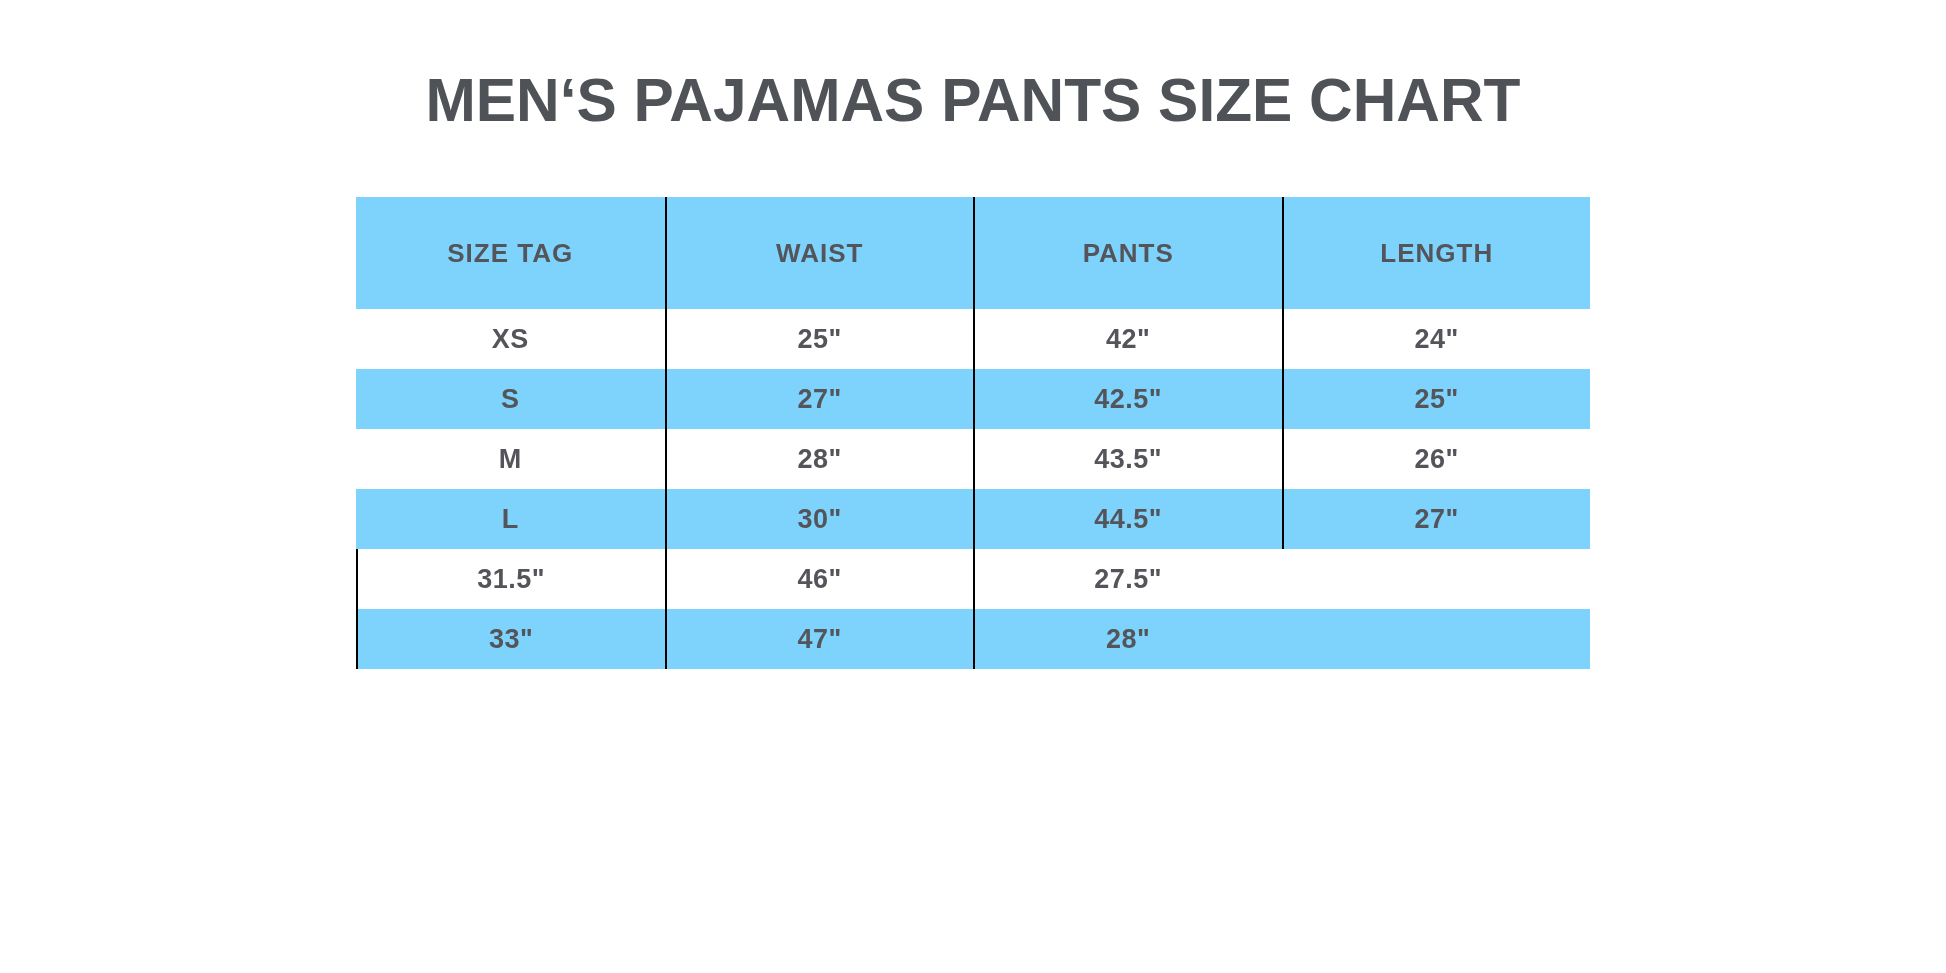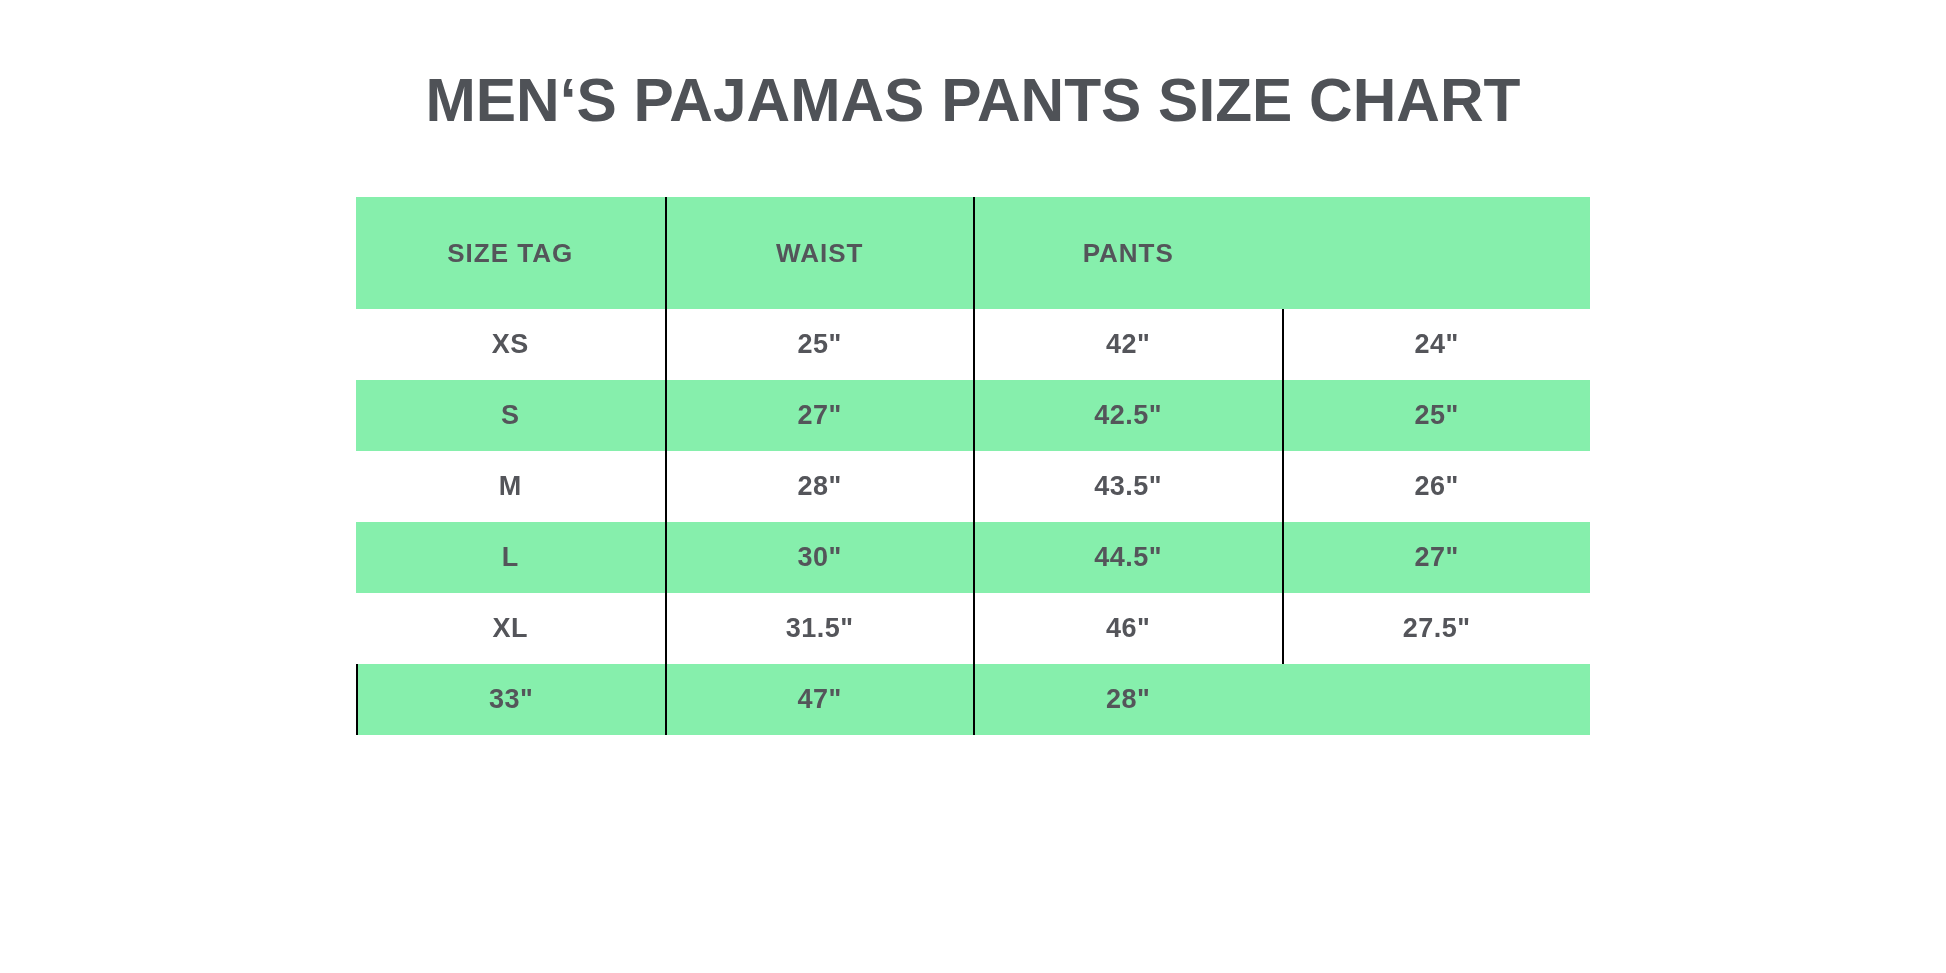--- a/index.html
+++ b/index.html
@@ -28,27 +28,27 @@
     letter-spacing: 0px;
     transform: scaleX(0.99);
     white-space: nowrap;
   }
   .size-table {
     margin-top: 66px;
   }
   .row {
     display: grid;
     grid-template-columns: repeat(4, 1fr);
-    height: 71px;
+    height: 60px;
   }
   .row.header-row {
     height: 112px;
   }
   .row.shaded, .row.header-row {
-    background: #86efac;
+    background: #7dd3fc;
   }
   .row.plain {
     background: #ffffff;
   }
   .cell {
     display: flex;
     align-items: center;
     justify-content: center;
     font-weight: bold;
     font-size: 27px;
@@ -66,20 +66,21 @@
 </head>
 <body>
 
 <div class="page">
   <h1 class="title">MEN‘S PAJAMAS PANTS SIZE CHART</h1>
   <div class="size-table">
     <div class="row header-row" id="header-row">
         <div class="cell hcell">SIZE TAG</div>
         <div class="cell hcell divided">WAIST</div>
         <div class="cell hcell divided">PANTS</div>
+        <div class="cell hcell divided">LENGTH</div>
       </div>
     <div id="body-rows">
         <div class="row plain">
           <div class="cell">XS</div>
           <div class="cell divided">25"</div>
           <div class="cell divided">42"</div>
           <div class="cell divided">24"</div>
         </div>
         <div class="row shaded">
           <div class="cell">S</div>
@@ -93,21 +94,20 @@
           <div class="cell divided">43.5"</div>
           <div class="cell divided">26"</div>
         </div>
         <div class="row shaded">
           <div class="cell">L</div>
           <div class="cell divided">30"</div>
           <div class="cell divided">44.5"</div>
           <div class="cell divided">27"</div>
         </div>
         <div class="row plain">
-          <div class="cell">XL</div>
           <div class="cell divided">31.5"</div>
           <div class="cell divided">46"</div>
           <div class="cell divided">27.5"</div>
         </div>
         <div class="row shaded">
           <div class="cell divided">33"</div>
           <div class="cell divided">47"</div>
           <div class="cell divided">28"</div>
         </div>
       </div>

